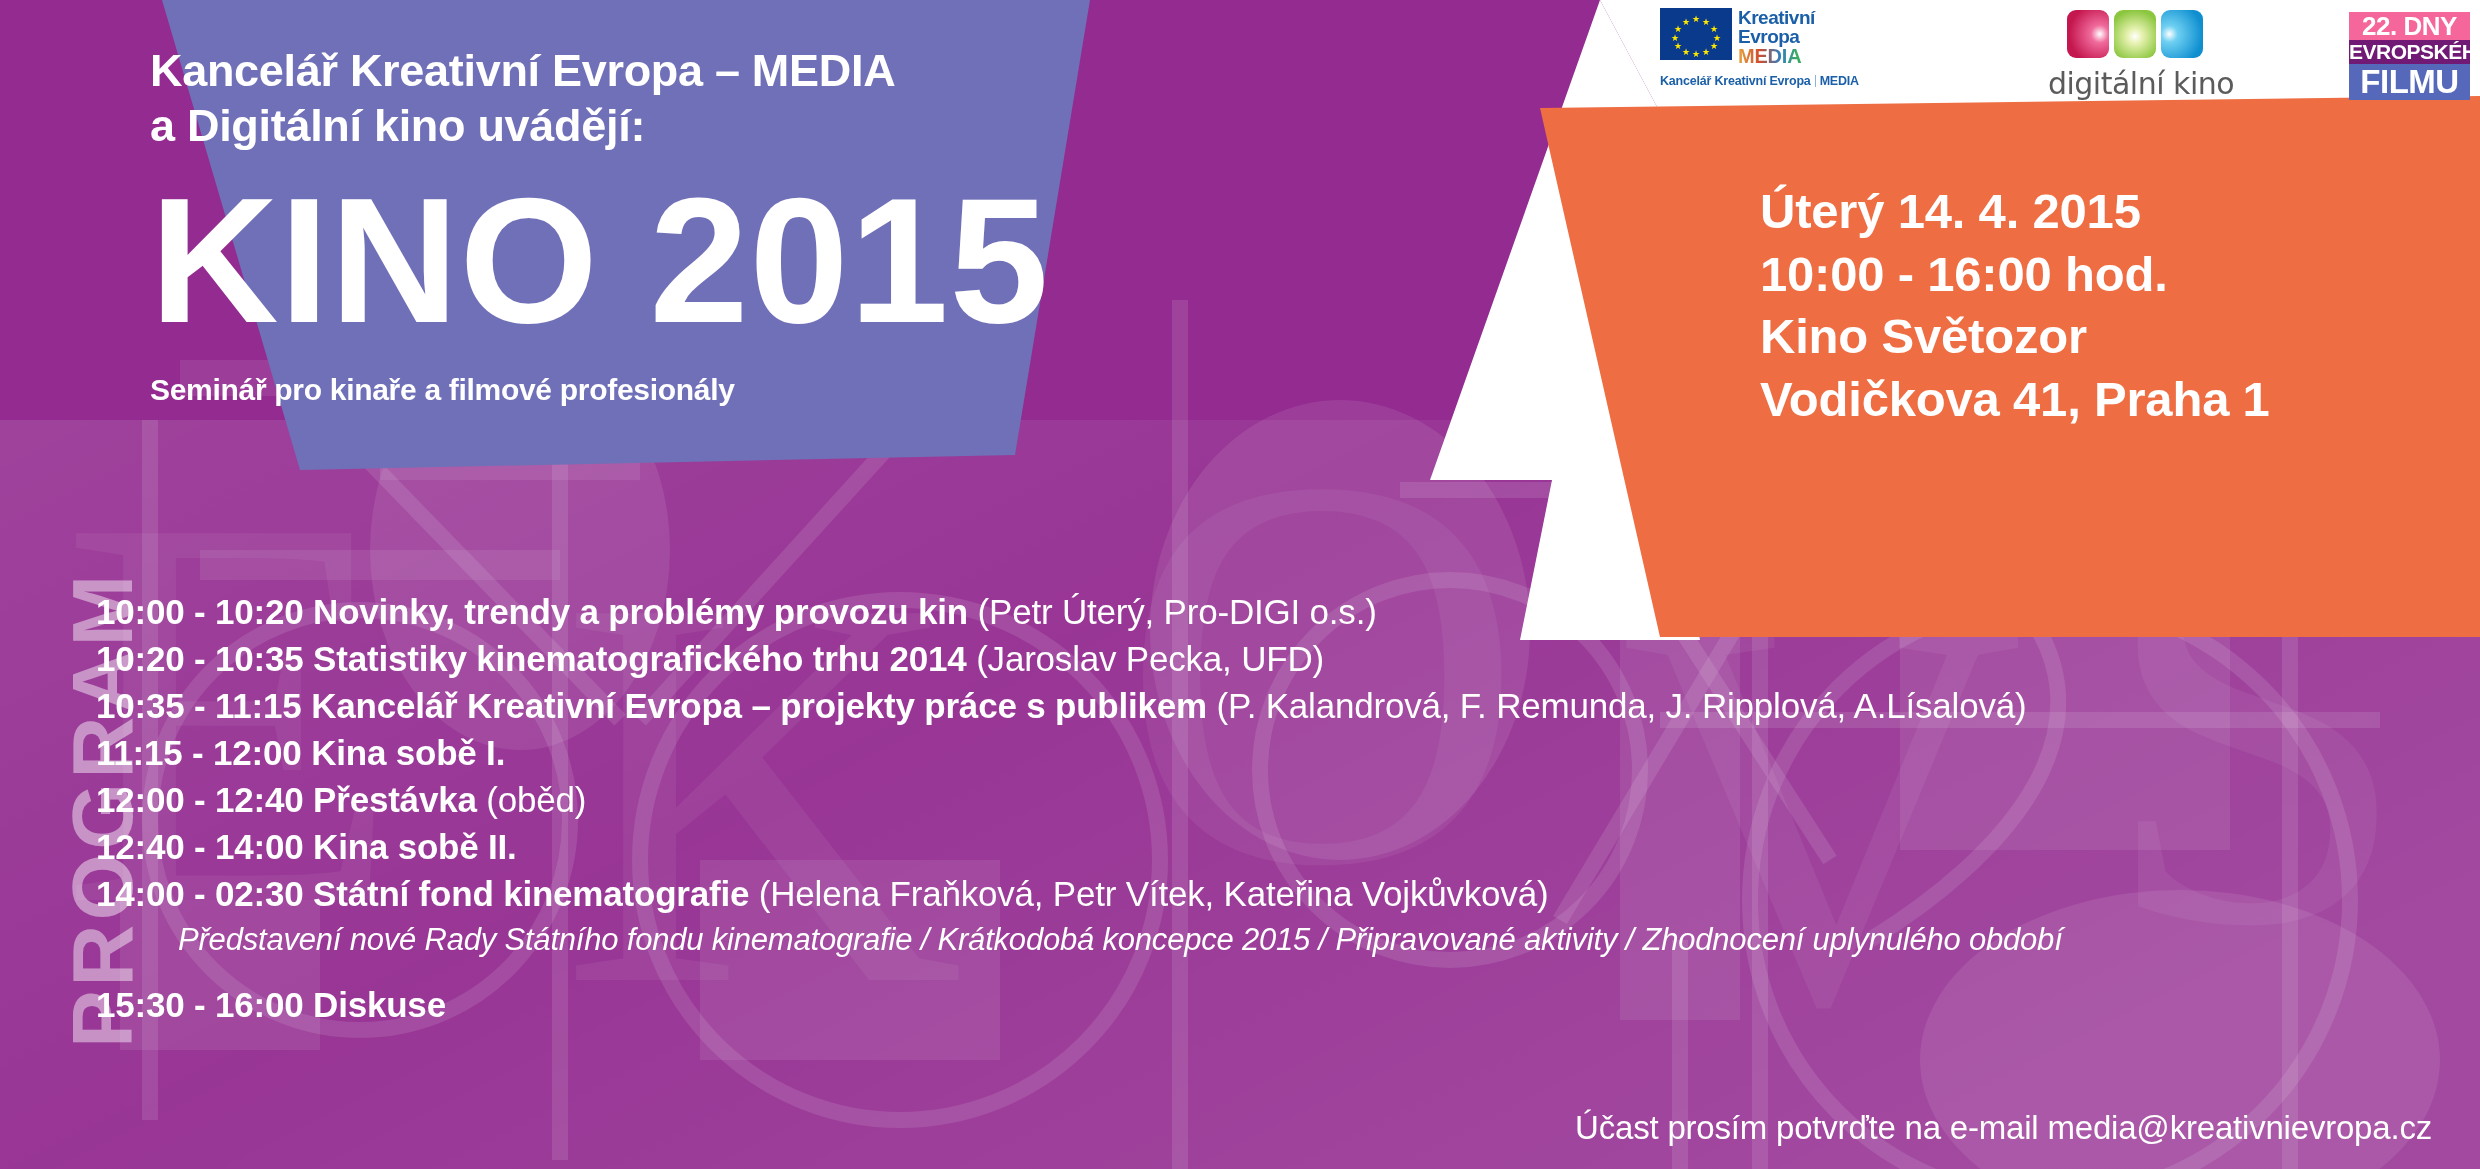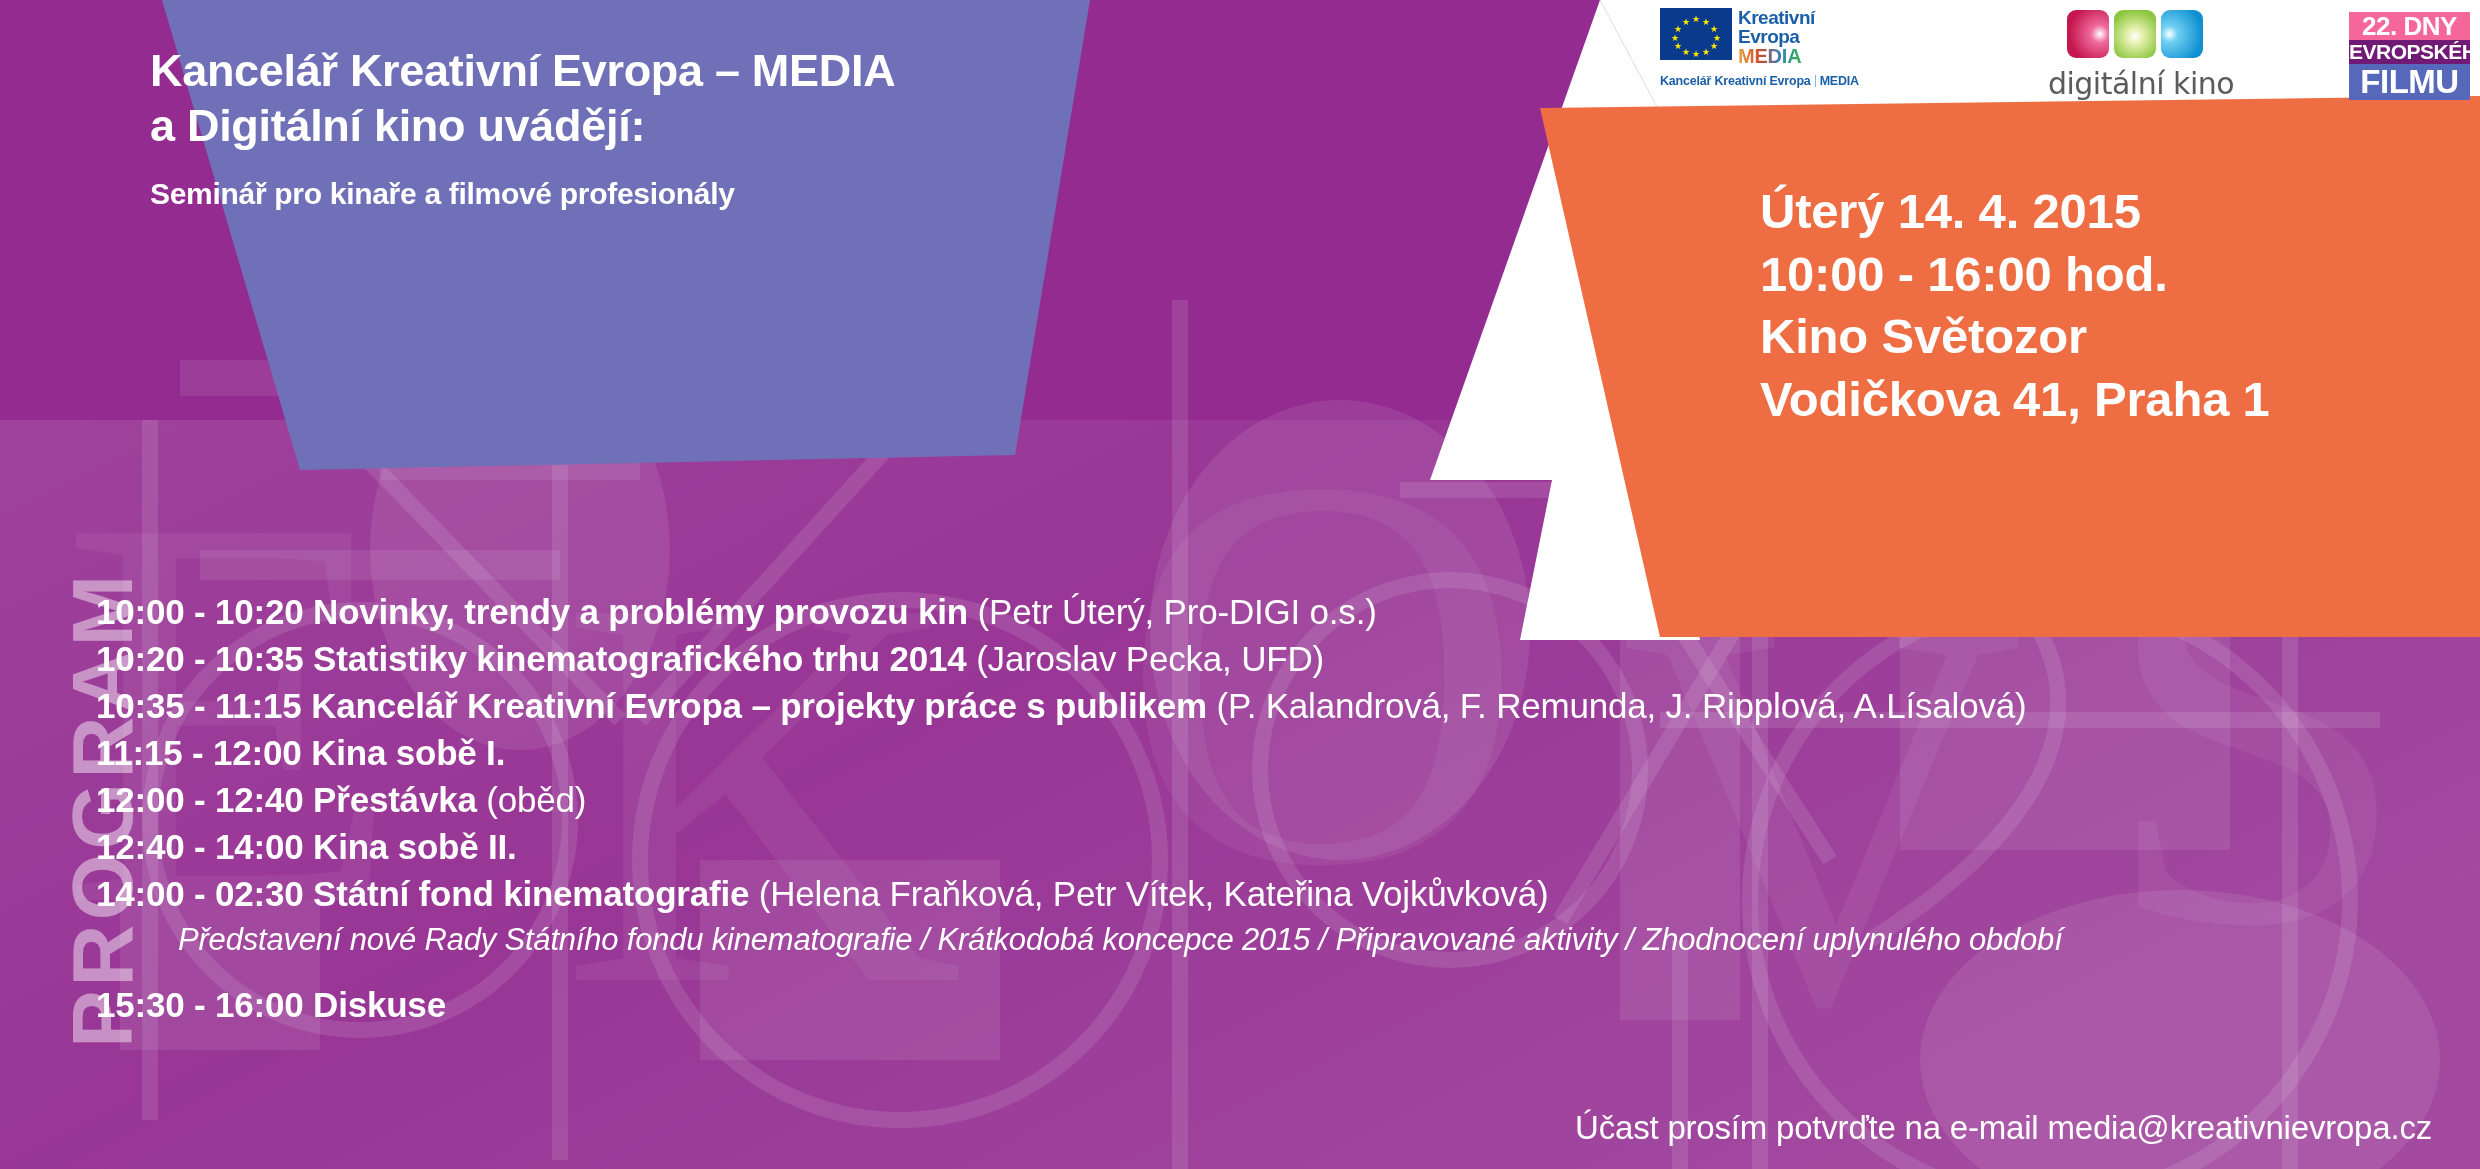--- a/index.html
+++ b/index.html
@@ -242,20 +242,21 @@
     <div class="logo" id="logo-dny">
       <div id="dny-1">22. DNY</div>
       <div id="dny-2">EVROPSKÉHO</div>
       <div id="dny-3">FILMU</div>
     </div>
   </div>
 
   <div id="header-text">
     <div class="kicker">Kancelář Kreativní Evropa – MEDIA</div>
     <div class="kicker">a Digitální kino uvádějí:</div>
+    <div id="kino-title">KINO 2015</div>
     <div id="subtitle">Seminář pro kinaře a filmové profesionály</div>
   </div>
 
   <div id="event-panel">
     <div class="event-line">Úterý 14. 4. 2015</div>
     <div class="event-line">10:00 - 16:00 hod.</div>
     <div class="event-line">Kino Světozor</div>
     <div class="event-line">Vodičkova 41, Praha 1</div>
   </div>
 

